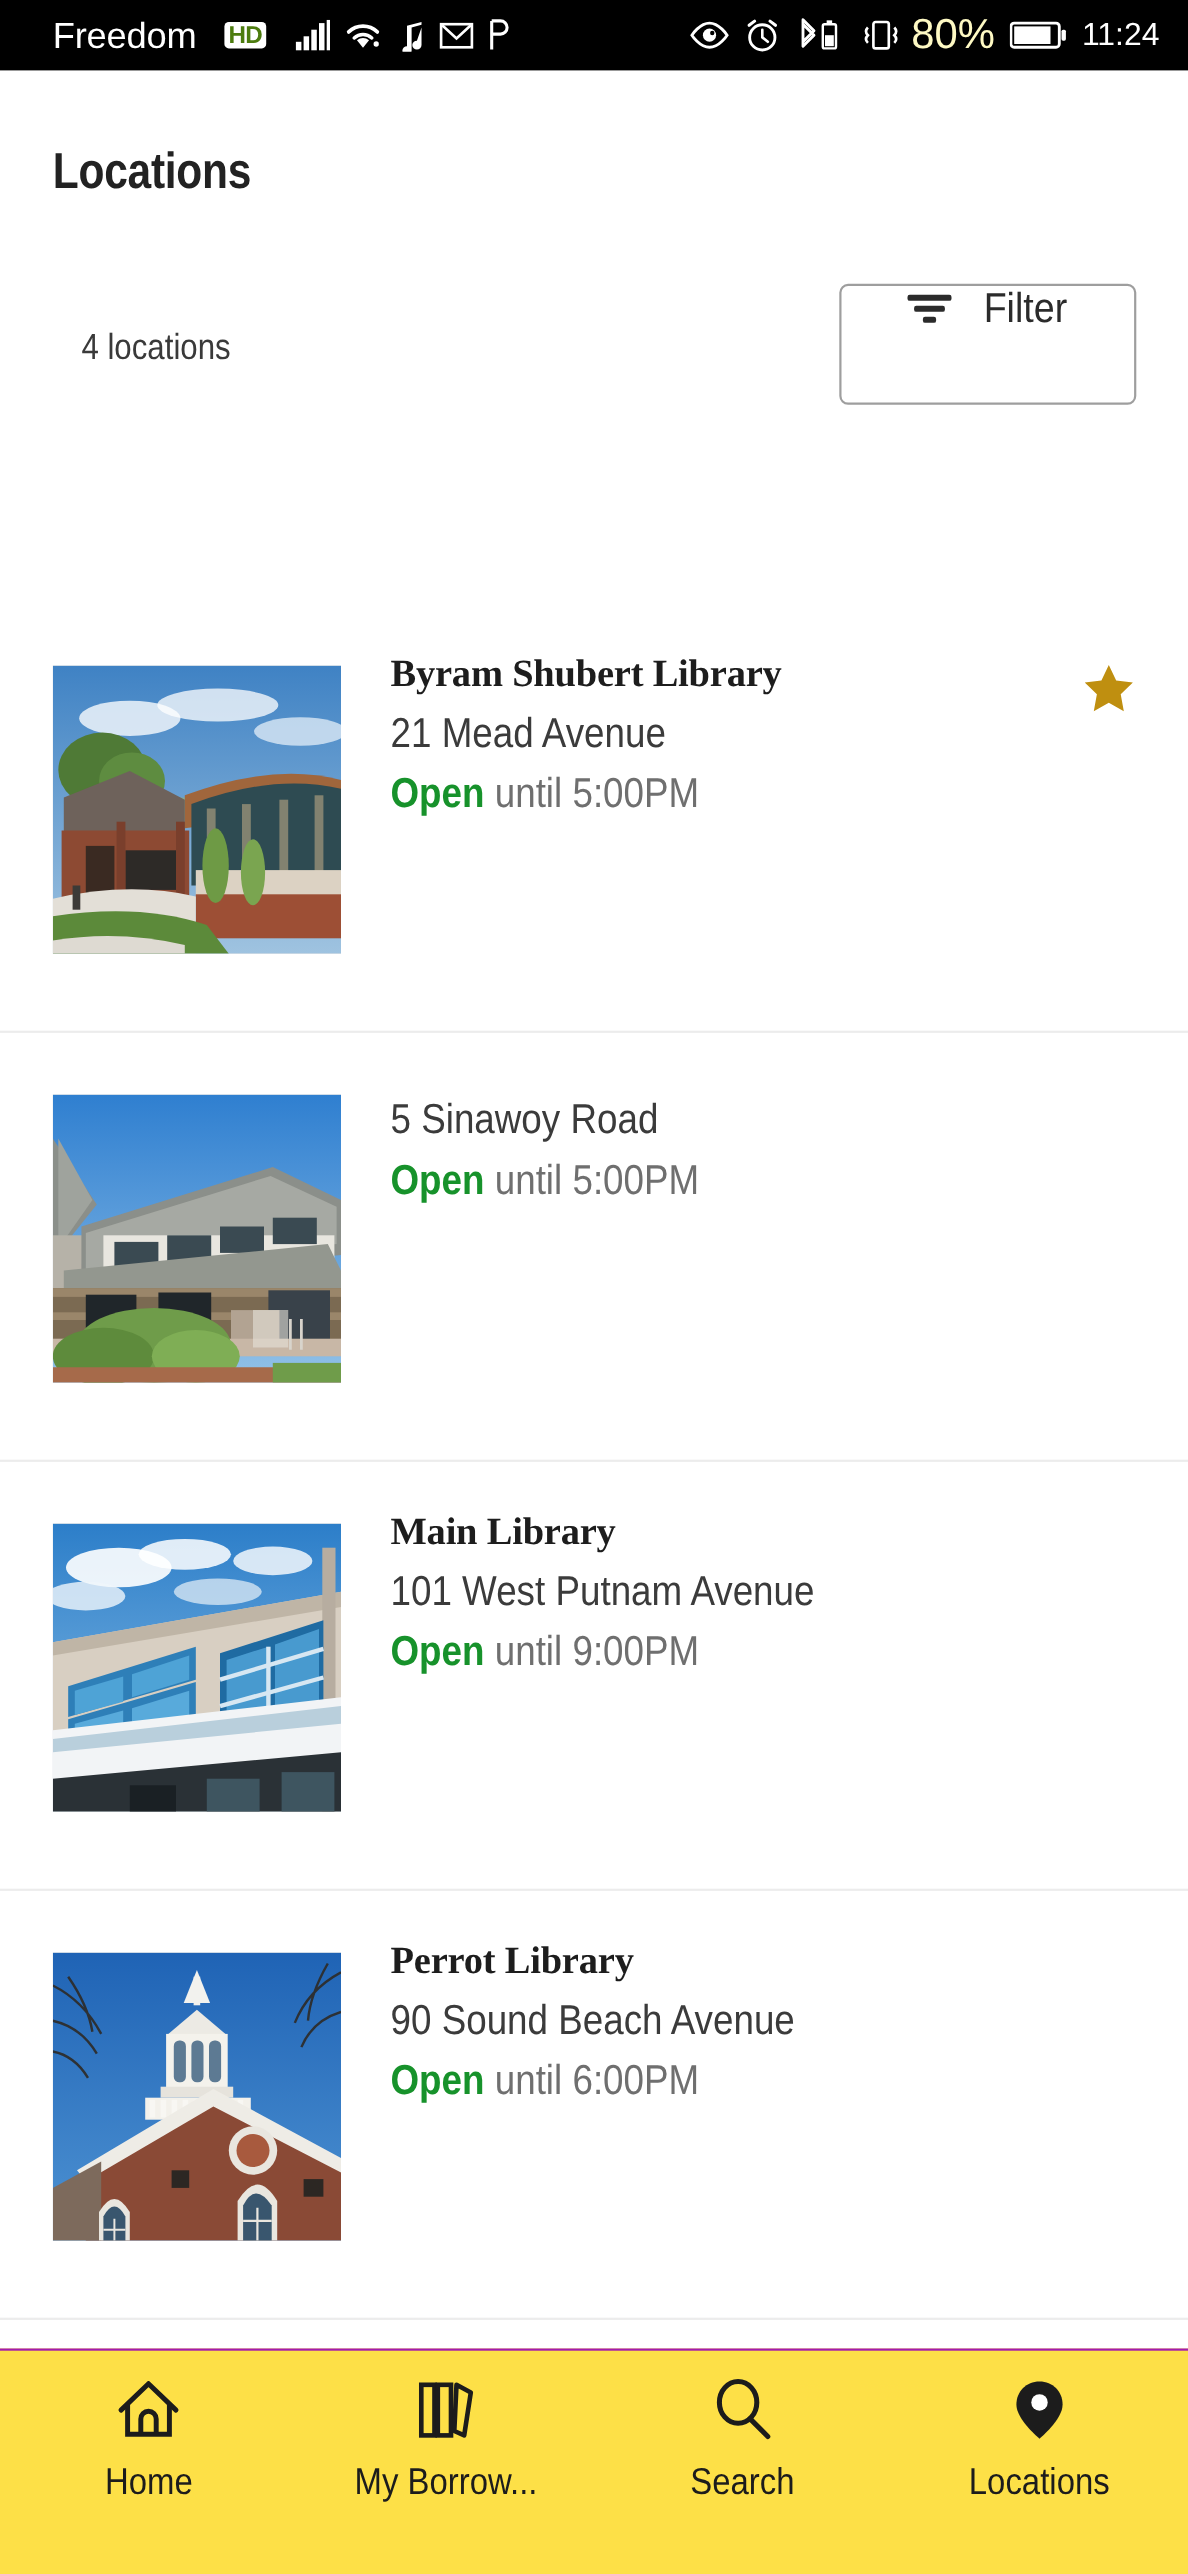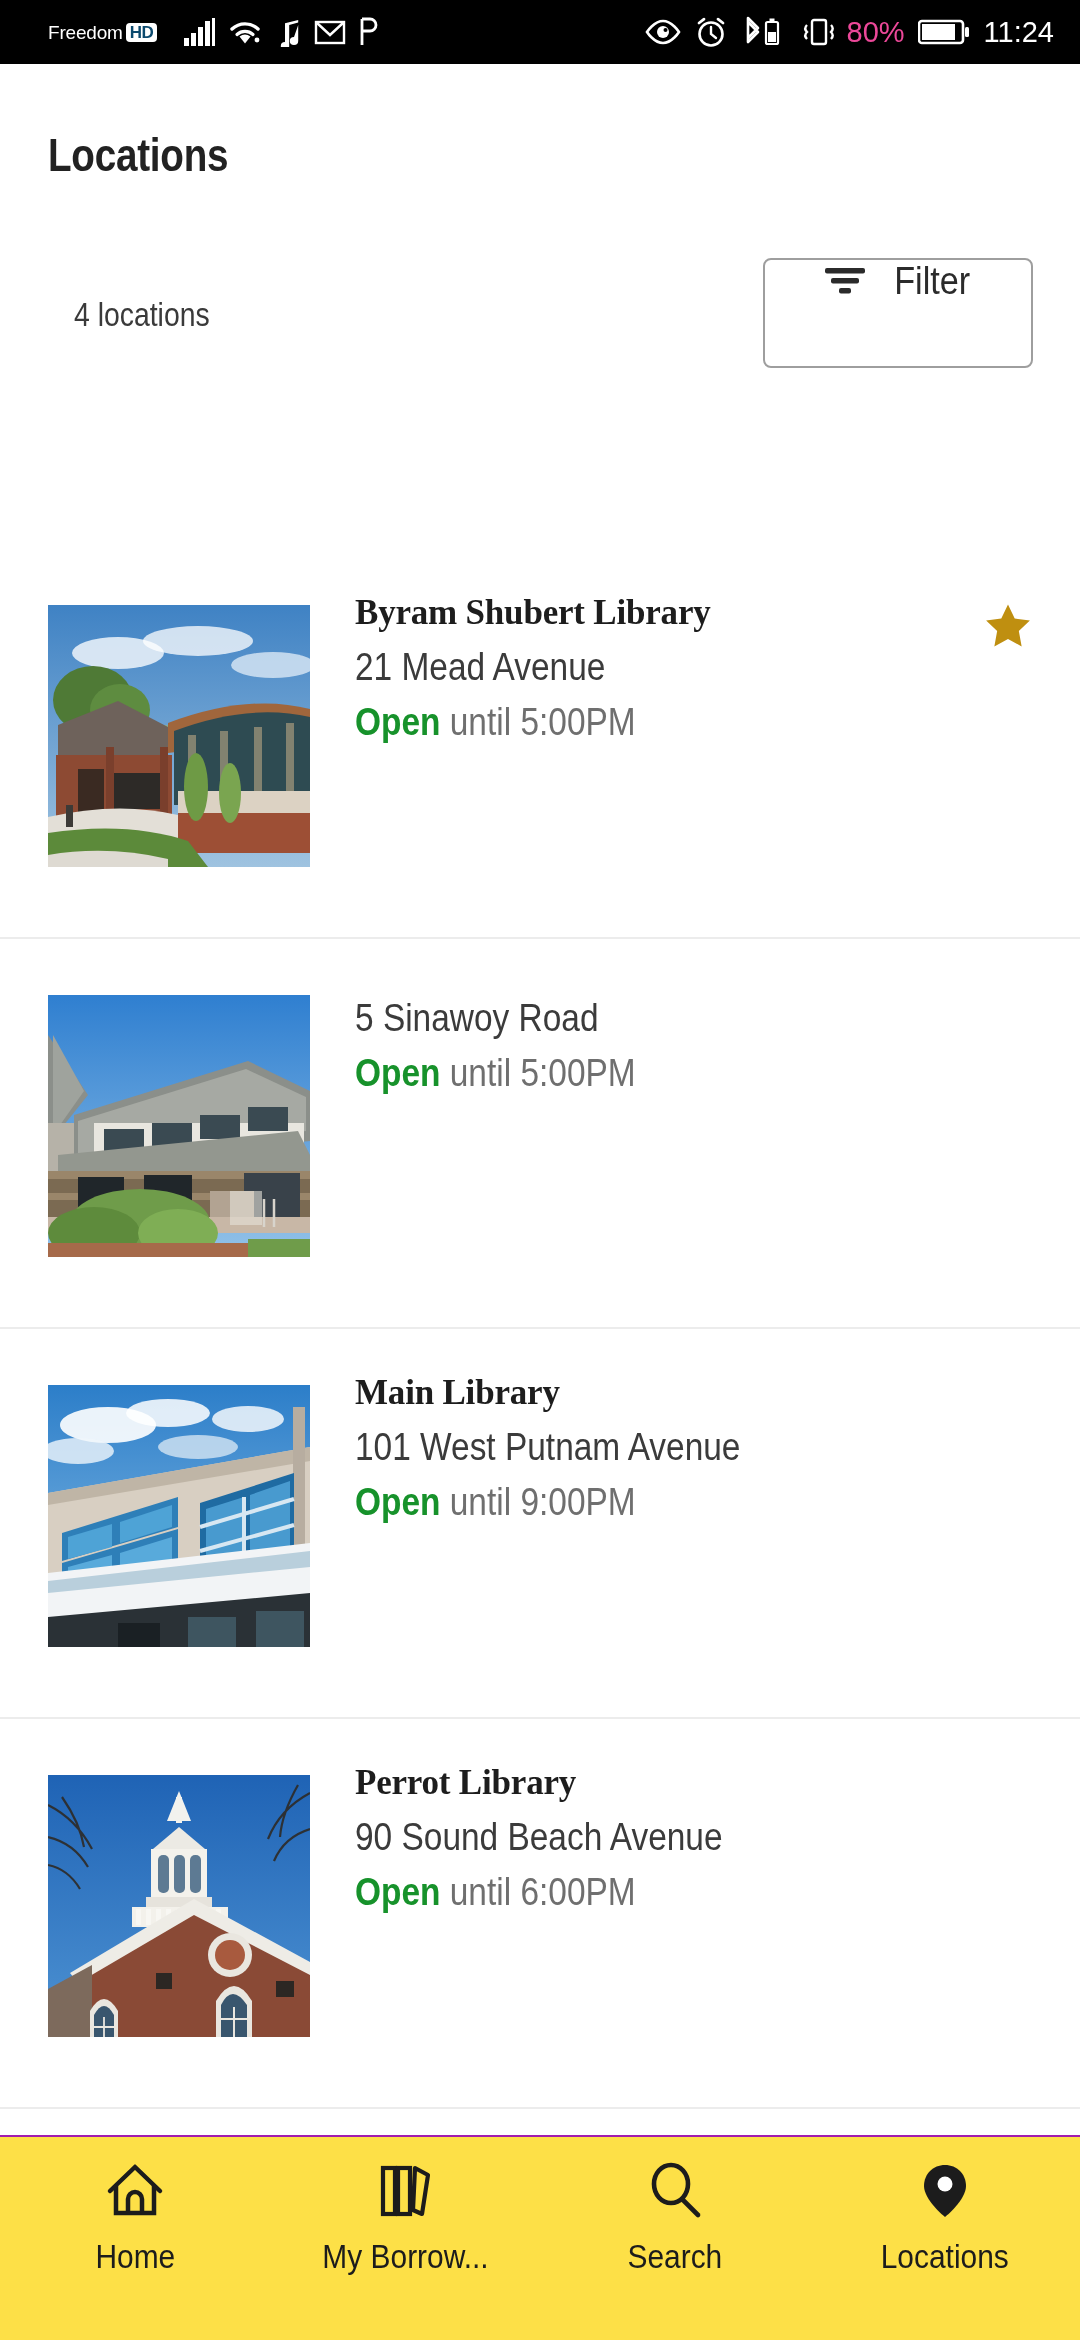--- a/index.html
+++ b/index.html
@@ -32,44 +32,44 @@
     justify-content: space-between;
     padding: 0 26px 0 48px;
   }
   .sb-left, .sb-right {
     display: flex;
     align-items: center;
     gap: 0;
   }
   .sb-carrier {
     color: #ffffff;
-    font-size: 19px;
+    font-size: 33px;
     font-family: "Liberation Sans", sans-serif;
     letter-spacing: -0.2px;
     line-height: 1;
   }
   .sb-hd {
     display: inline-flex;
     align-items: center;
     justify-content: center;
     background: #ffffff;
-    color: #0c4a6e;
-    font-size: 17px;
+    color: #4d7c0f;
+    font-size: 22px;
     font-weight: bold;
     border-radius: 4px;
     padding: 1px 4px;
-    margin-left: 3px;
+    margin-left: 25px;
     line-height: 1;
     letter-spacing: -0.5px;
   }
   .sb-ico { margin-left: 13px; display: inline-flex; align-items: center; }
   .sb-ico.first { margin-left: 26px; }
   .sb-pct {
-    color: #ec4899;
-    font-size: 29px;
+    color: #fef9c3;
+    font-size: 38px;
     margin-left: 6px;
     line-height: 1;
     text-align: right;
   }
   .sb-time {
     color: #ffffff;
     font-size: 29px;
     margin-left: 14px;
     line-height: 1;
   }

